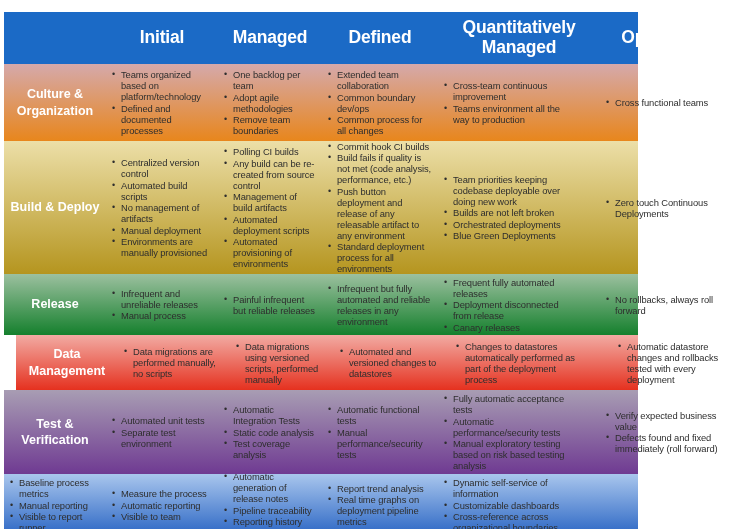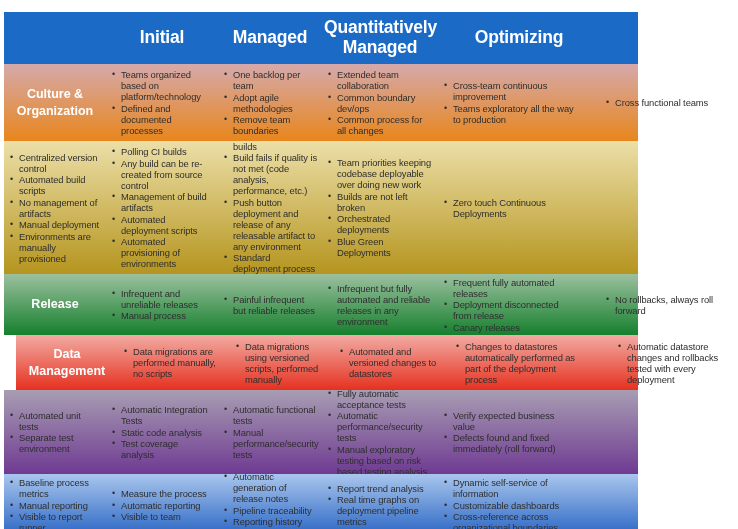--- a/index.html
+++ b/index.html
@@ -71,20 +71,21 @@
 </head>
 <body style="background: rgb(255, 255, 255);">
 
 <div class="page">
   <div class="matrix">
 
     <div class="grid-row header-row" style="background: rgb(27, 106, 198);">
       <div class="corner-cell"></div>
       <div class="col-header" style="color: rgb(255, 255, 255);">Initial</div>
       <div class="col-header" style="color: rgb(255, 255, 255);">Managed</div>
+      <div class="col-header" style="color: rgb(255, 255, 255);">Defined</div>
       <div class="col-header" style="color: rgb(255, 255, 255);">Quantitatively Managed</div>
       <div class="col-header" style="color: rgb(255, 255, 255);">Optimizing</div>
     </div>
 
     <div class="rows">
   <div class="grid-row row" style="background: linear-gradient(rgb(213, 169, 171), rgb(232, 134, 28));">
     <div class="row-label" style="color: rgb(255, 255, 255);">Culture &amp; Organization</div>
   <div class="cell">
             <ul class="bullets">
   <li class="bullet-item">
@@ -136,35 +137,36 @@
           </div>
           <div class="cell">
             <ul class="bullets">
   <li class="bullet-item">
     <span class="bullet-dot">•</span>
     <span class="bullet-text">Cross-team continuous improvement</span>
   </li>
 
   <li class="bullet-item">
     <span class="bullet-dot">•</span>
-    <span class="bullet-text">Teams exploratory all the way to production</span>
+    <span class="bullet-text">Teams environment all the way to production</span>
   </li>
 </ul>
           </div>
           <div class="cell">
             <ul class="bullets">
   <li class="bullet-item">
     <span class="bullet-dot">•</span>
     <span class="bullet-text">Cross functional teams</span>
   </li>
 </ul>
           </div>
         </div>
 
   <div class="grid-row row" style="background: linear-gradient(rgb(236, 223, 168), rgb(181, 149, 31));">
+    <div class="row-label" style="color: rgb(255, 255, 255);">Build &amp; Deploy</div>
   <div class="cell">
             <ul class="bullets">
   <li class="bullet-item">
     <span class="bullet-dot">•</span>
     <span class="bullet-text">Centralized version control</span>
   </li>
 
   <li class="bullet-item">
     <span class="bullet-dot">•</span>
     <span class="bullet-text">Automated build scripts</span>
@@ -367,20 +369,21 @@
             <ul class="bullets">
   <li class="bullet-item">
     <span class="bullet-dot">•</span>
     <span class="bullet-text">Automatic datastore changes and rollbacks tested with every deployment</span>
   </li>
 </ul>
           </div>
         </div>
 
   <div class="grid-row row" style="background: linear-gradient(rgb(168, 157, 179), rgb(111, 58, 146));">
+    <div class="row-label" style="color: rgb(255, 255, 255);">Test &amp; Verification</div>
   <div class="cell">
             <ul class="bullets">
   <li class="bullet-item">
     <span class="bullet-dot">•</span>
     <span class="bullet-text">Automated unit tests</span>
   </li>
 
   <li class="bullet-item">
     <span class="bullet-dot">•</span>
     <span class="bullet-text">Separate test environment</span>

